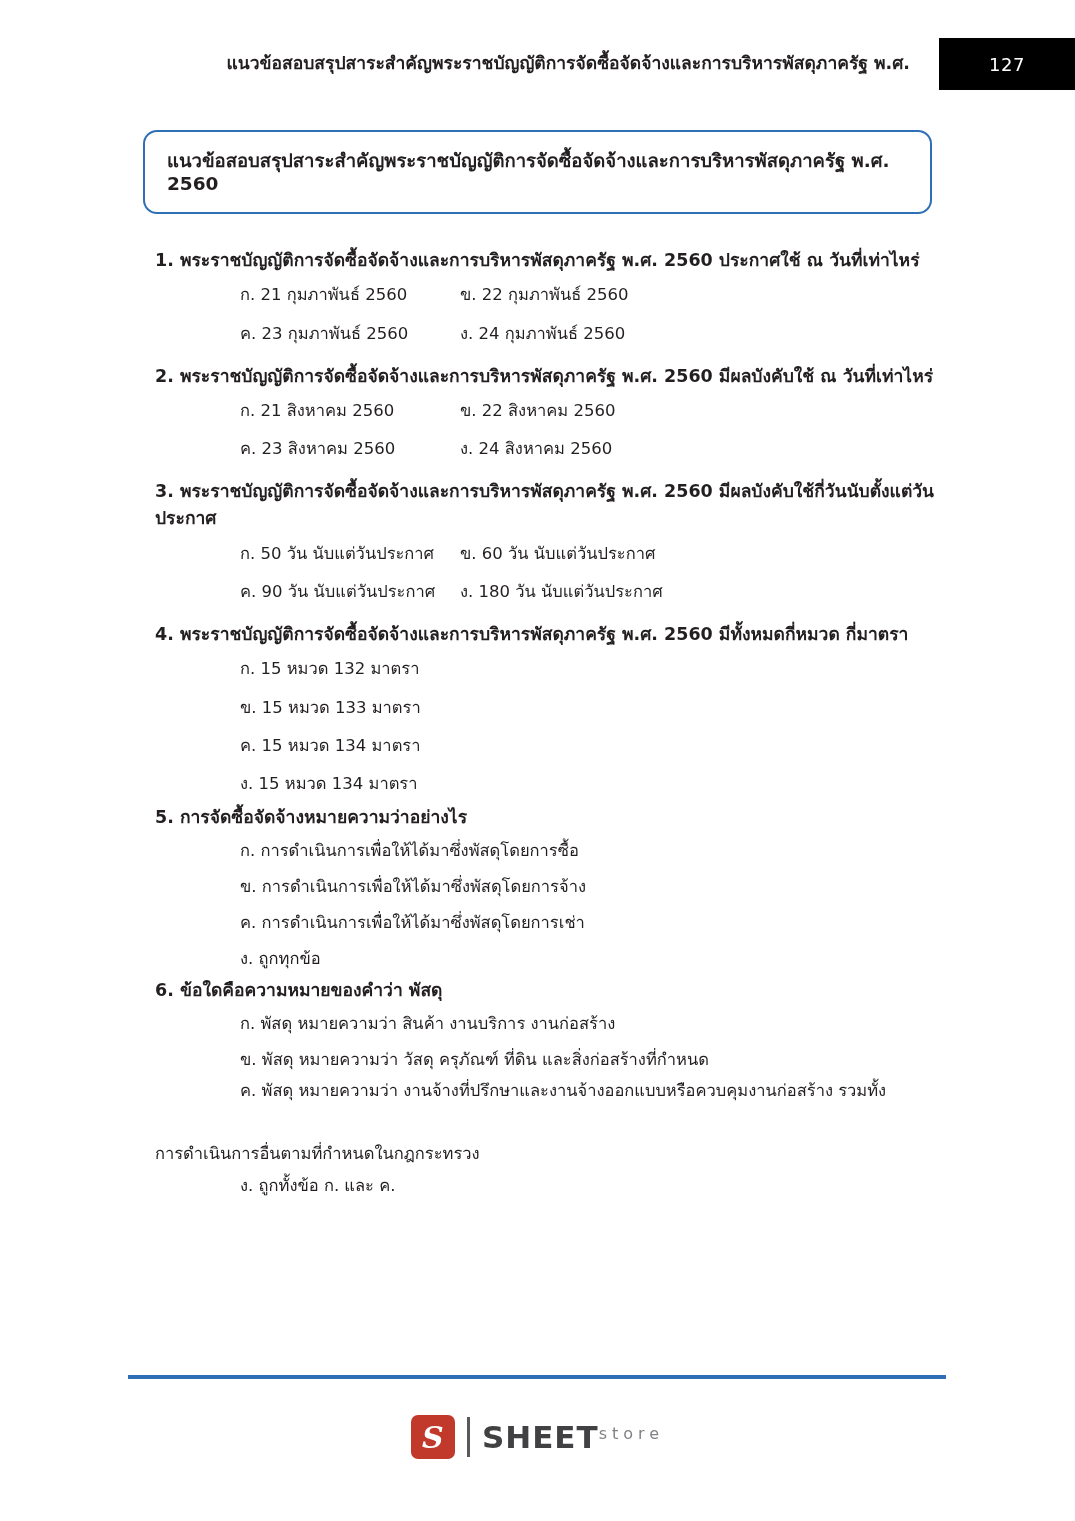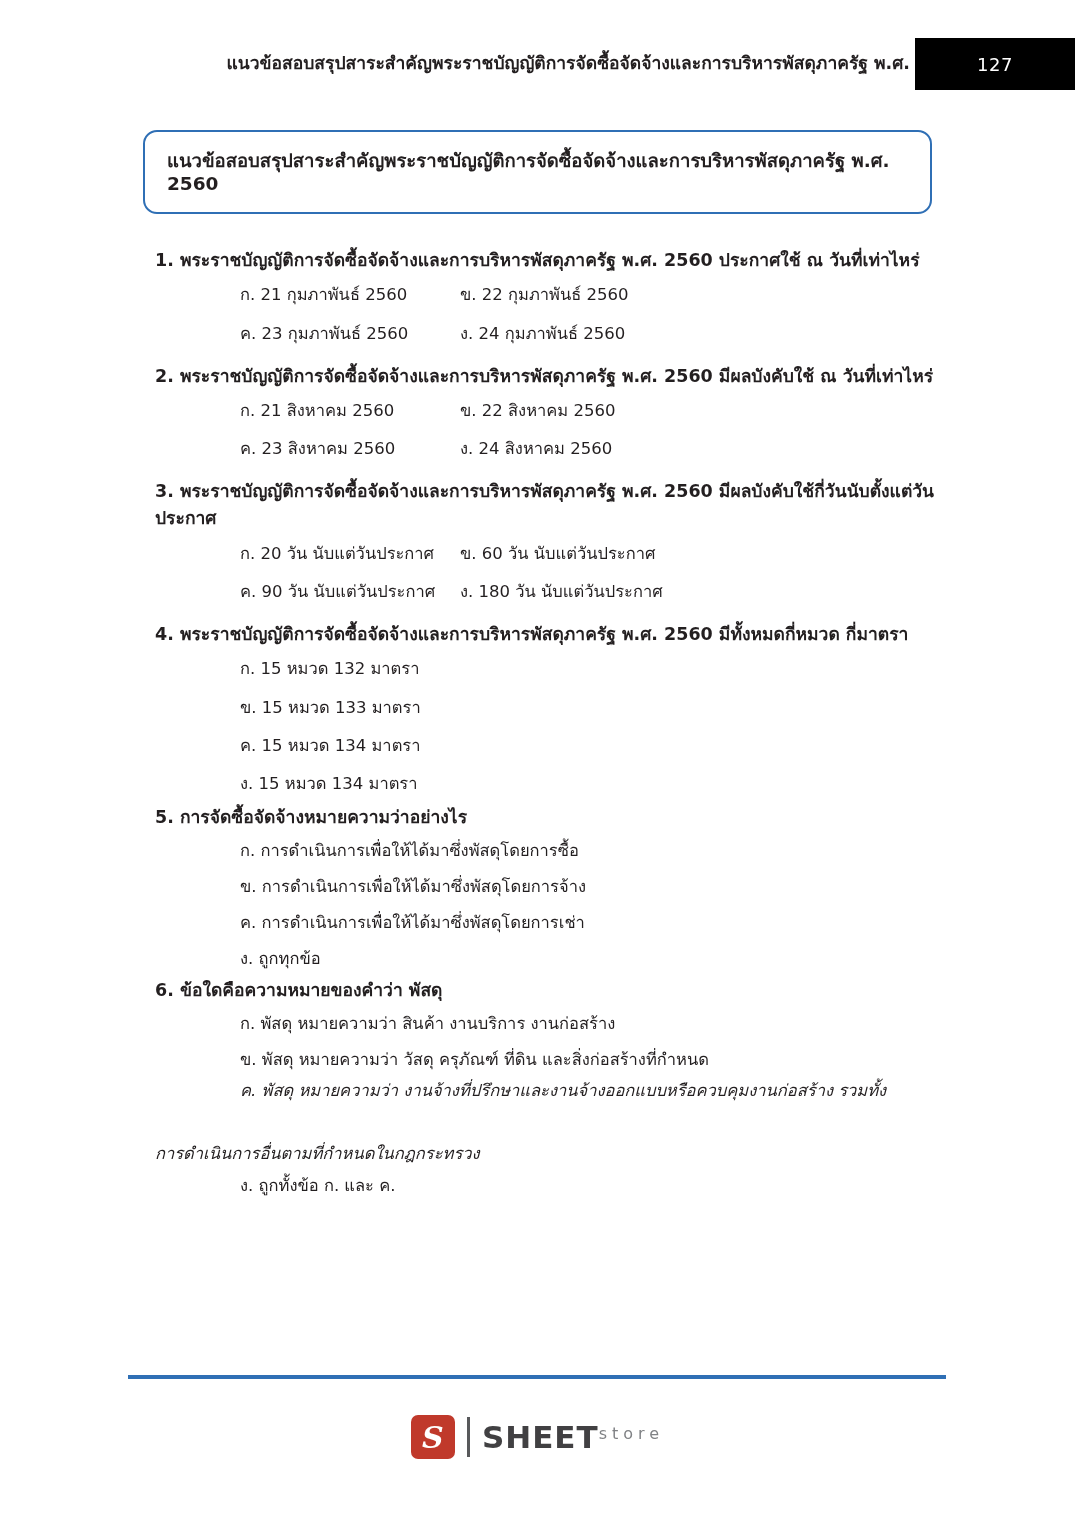--- a/index.html
+++ b/index.html
@@ -33,21 +33,21 @@
     font-size: 17.5px;
     font-weight: bold;
     color: #231f20;
     line-height: 1.3;
     white-space: nowrap;
   }
   .page-number-box {
     position: absolute;
     right: 0;
     top: 38px;
-    width: 160px;
+    width: 136px;
     height: 52px;
     background: #000000;
     color: #ffffff;
     font-size: 18px;
     display: flex;
     align-items: center;
     justify-content: center;
     letter-spacing: 0.5px;
   }
 
@@ -117,21 +117,20 @@
     color: #231f20;
     padding-left: 85px;
   }
   .choice-line.tight { line-height: 2.18; }
   .choice-wrap {
     font-size: 16.5px;
     line-height: 1.62;
     color: #231f20;
     padding-left: 85px;
     text-indent: 0;
-    font-style: italic;
   }
   .choice-wrap .cont {
     display: block;
     margin-left: -85px;
     margin-top: 36px;
   }
 
   
   .footer-rule {
     position: absolute;
@@ -226,21 +225,21 @@
     </div>
     <div class="choice-row">
       <div class="col col-a">ค. 23 สิงหาคม 2560</div>
       <div class="col col-b">ง. 24 สิงหาคม 2560</div>
     </div>
   </div>
 
   <div class="question q-spacer-top">3. พระราชบัญญัติการจัดซื้อจัดจ้างและการบริหารพัสดุภาครัฐ  พ.ศ. 2560  มีผลบังคับใช้กี่วันนับตั้งแต่วันประกาศ</div>
   <div class="choices">
     <div class="choice-row">
-      <div class="col col-a">ก. 20  วัน นับแต่วันประกาศ</div>
+      <div class="col col-a">ก. 50  วัน นับแต่วันประกาศ</div>
       <div class="col col-b">ข. 60  วัน  นับแต่วันประกาศ</div>
     </div>
     <div class="choice-row">
       <div class="col col-a">ค. 90  วัน  นับแต่วันประกาศ</div>
       <div class="col col-b">ง. 180 วัน  นับแต่วันประกาศ</div>
     </div>
   </div>
 
   <div class="question q-spacer-top">4. พระราชบัญญัติการจัดซื้อจัดจ้างและการบริหารพัสดุภาครัฐ พ.ศ. 2560  มีทั้งหมดกี่หมวด กี่มาตรา</div>
   <div class="choices">

